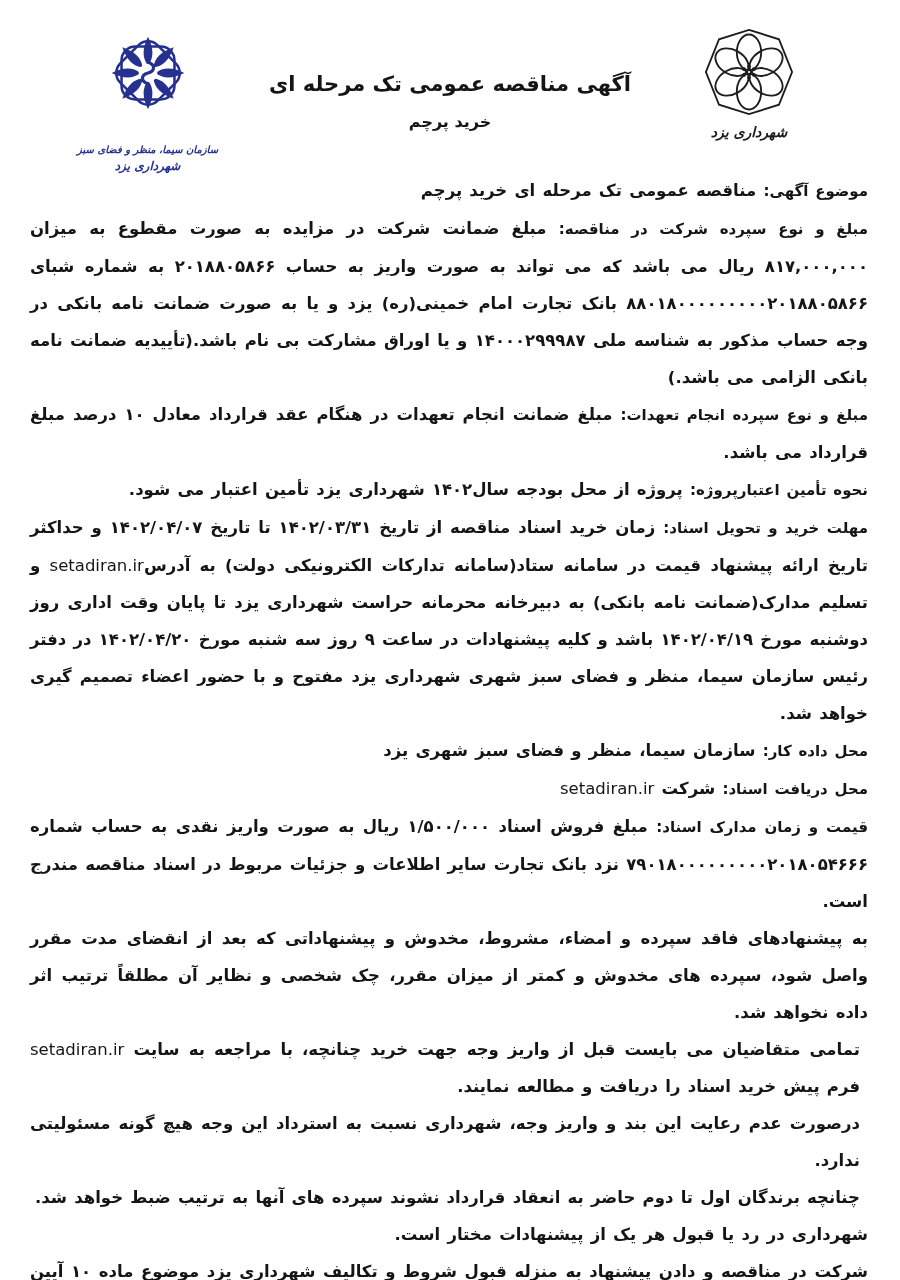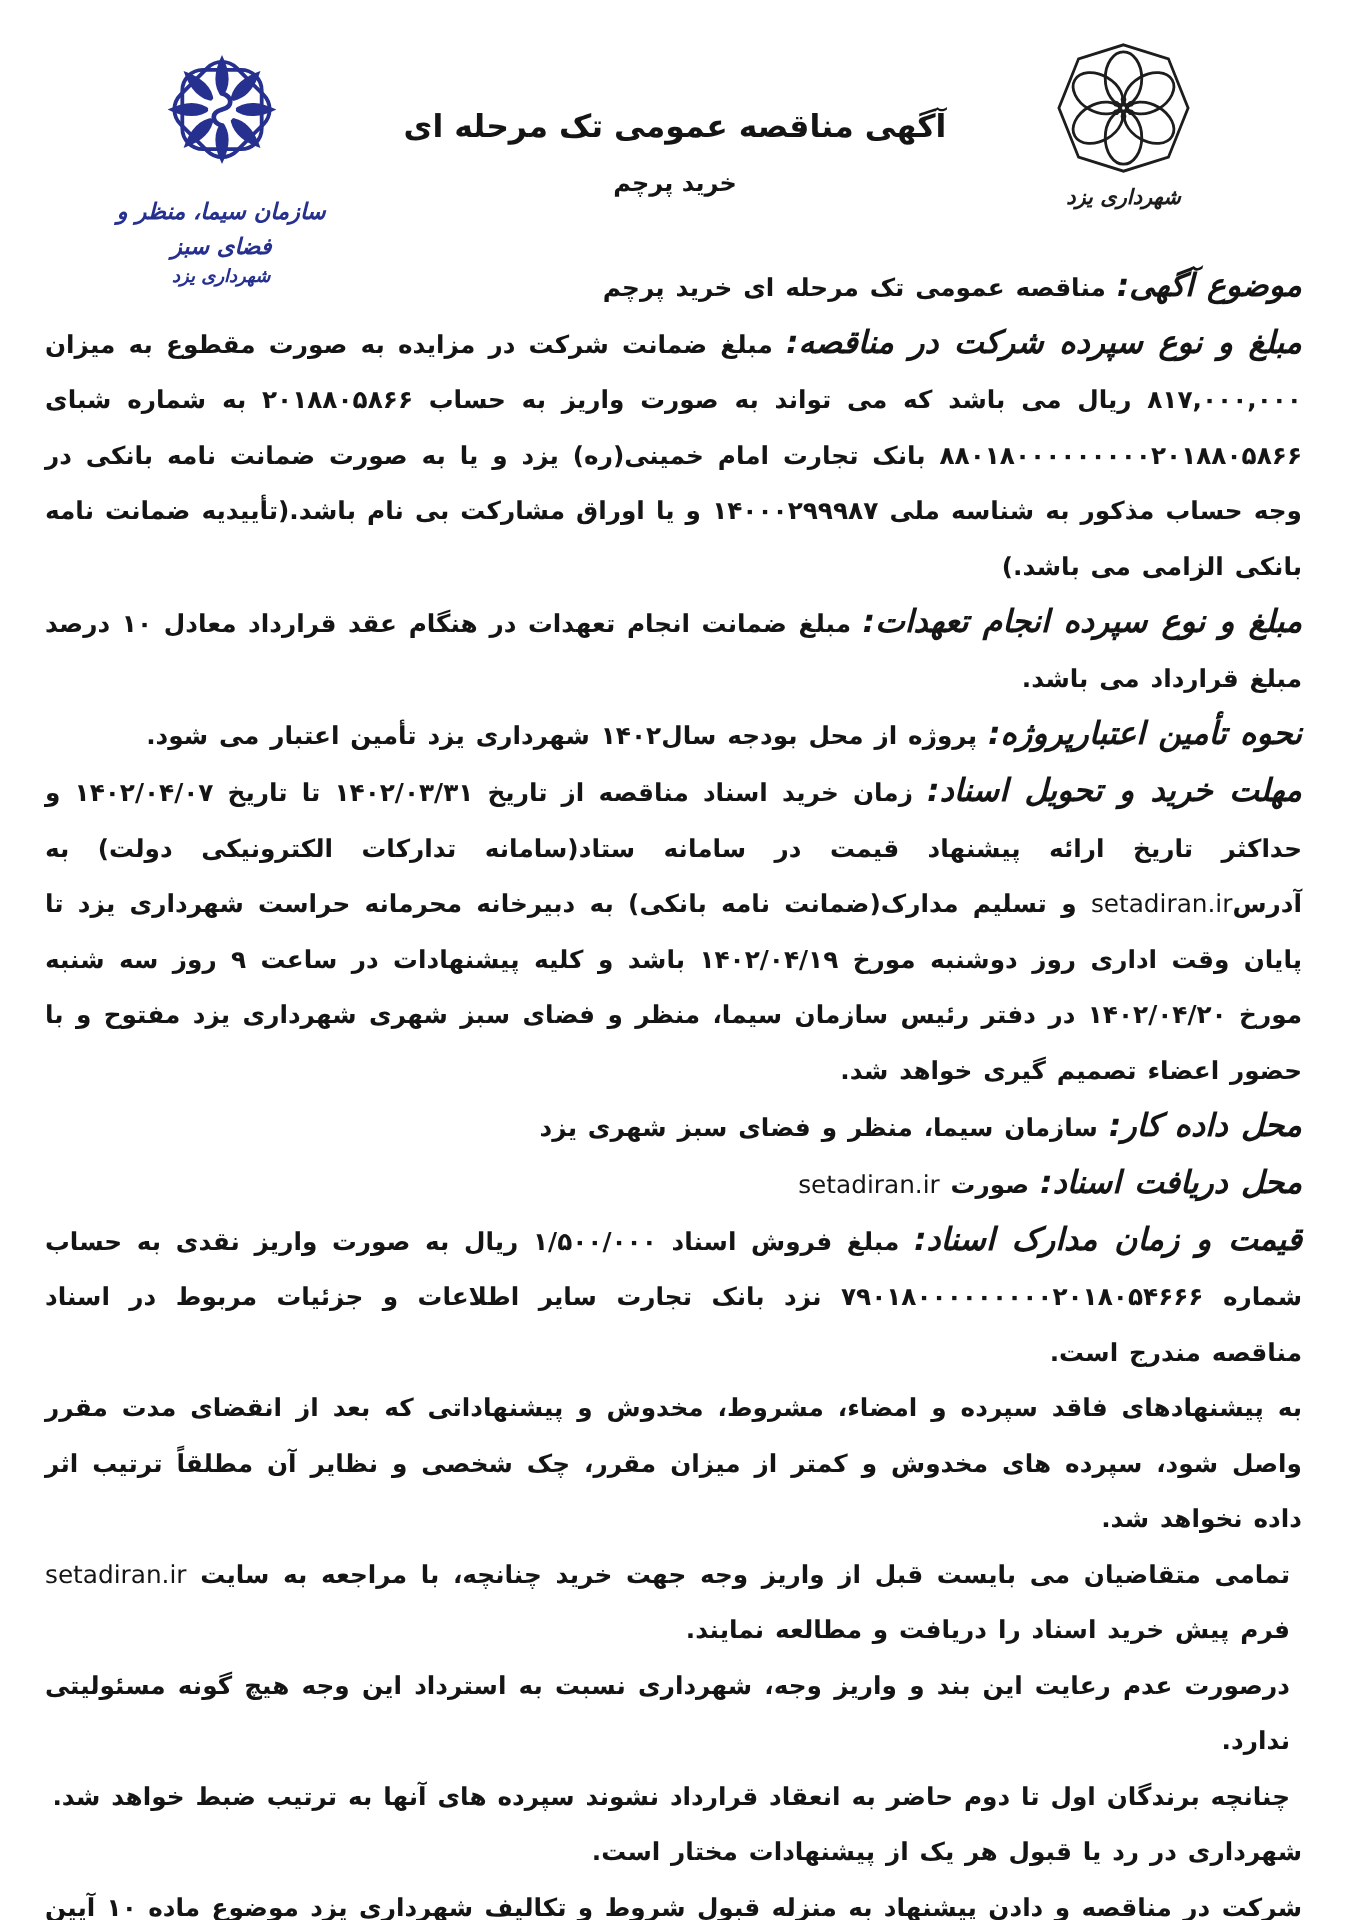--- a/index.html
+++ b/index.html
@@ -11,33 +11,33 @@
   .page{position:relative;width:900px;height:1280px;background:#fff;}
 
   
   .header{position:relative;height:166px;}
   .titles{position:absolute;top:72px;left:0;right:0;text-align:center;direction:rtl;}
   .title-1{font-size:21px;font-weight:bold;letter-spacing:.2px;}
   .title-2{font-size:16px;font-weight:bold;margin-top:16px;}
 
   .logo-left{position:absolute;top:24px;left:70px;width:155px;text-align:center;}
   .logo-left .cap{direction:rtl;color:#25308f;font-weight:bold;font-style:italic;line-height:1.5;}
-  .logo-left .cap1{font-size:15px;margin-top:4px;}
+  .logo-left .cap1{font-size:10px;margin-top:16px;}
   .logo-left .cap2{font-size:12px;}
 
   .logo-right{position:absolute;top:28px;right:76px;width:150px;text-align:center;}
   .logo-right .cap{direction:rtl;color:#1c1c1c;font-weight:bold;font-style:italic;font-size:14px;margin-top:4px;}
 
   
   .doc{direction:rtl;padding:6px 32px 0 30px;text-align:justify;}
   p.para{
     margin:0;font-size:16.5px;line-height:37px;font-weight:bold;
     word-spacing:1.5px;
   }
-  p.para .h{font-size:21px;letter-spacing:.2px;font-style:italic;}
+  p.para .h{font-size:15px;letter-spacing:.2px;}
   .latin{font-weight:normal;}
   p.indent{padding-right:8px;}
 </style>
 </head>
 <body>
 
 <div class="page">
 
   <div class="header">
 
@@ -100,21 +100,21 @@
     <p class="para"><strong class="h">مبلغ و نوع سپرده شرکت در مناقصه:</strong><span> مبلغ ضمانت شرکت در مزایده به صورت مقطوع به میزان ۸۱۷,۰۰۰,۰۰۰ ریال می باشد که می تواند به صورت واریز به حساب ۲۰۱۸۸۰۵۸۶۶ به شماره شبای ۸۸۰۱۸۰۰۰۰۰۰۰۰۰۲۰۱۸۸۰۵۸۶۶ بانک تجارت امام خمینی(ره) یزد و یا به صورت ضمانت نامه بانکی در وجه حساب مذکور به شناسه ملی ۱۴۰۰۰۲۹۹۹۸۷ و یا اوراق مشارکت بی نام باشد.(تأییدیه ضمانت نامه بانکی الزامی می باشد.)</span></p>
 
     <p class="para"><strong class="h">مبلغ و نوع سپرده انجام تعهدات:</strong><span> مبلغ ضمانت انجام تعهدات در هنگام عقد قرارداد معادل ۱۰ درصد مبلغ قرارداد می باشد.</span></p>
 
     <p class="para"><strong class="h">نحوه تأمین اعتبارپروژه:</strong><span> پروژه از محل بودجه سال۱۴۰۲ شهرداری یزد تأمین اعتبار می شود.</span></p>
 
     <p class="para"><strong class="h">مهلت خرید و تحویل اسناد:</strong><span> زمان خرید اسناد مناقصه از تاریخ ۱۴۰۲/۰۳/۳۱ تا تاریخ ۱۴۰۲/۰۴/۰۷ و حداکثر تاریخ ارائه پیشنهاد قیمت در سامانه ستاد(سامانه تدارکات الکترونیکی دولت) به آدرس</span><strong class="latin">setadiran.ir</strong><span> و تسلیم مدارک(ضمانت نامه بانکی) به دبیرخانه محرمانه حراست شهرداری یزد تا پایان وقت اداری روز دوشنبه مورخ ۱۴۰۲/۰۴/۱۹ باشد و کلیه پیشنهادات در ساعت ۹ روز سه شنبه مورخ ۱۴۰۲/۰۴/۲۰ در دفتر رئیس سازمان سیما، منظر و فضای سبز شهری شهرداری یزد مفتوح و با حضور اعضاء تصمیم گیری خواهد شد.</span></p>
 
     <p class="para"><strong class="h">محل داده کار:</strong><span> سازمان سیما، منظر و فضای سبز شهری یزد</span></p>
 
-    <p class="para"><strong class="h">محل دریافت اسناد:</strong><span> صورت </span><strong class="latin">setadiran.ir</strong></p>
+    <p class="para"><strong class="h">محل دریافت اسناد:</strong><span> شرکت </span><strong class="latin">setadiran.ir</strong></p>
 
     <p class="para"><strong class="h">قیمت و زمان مدارک اسناد:</strong><span> مبلغ فروش اسناد ۱/۵۰۰/۰۰۰ ریال به صورت واریز نقدی به حساب شماره ۷۹۰۱۸۰۰۰۰۰۰۰۰۰۲۰۱۸۰۵۴۶۶۶ نزد بانک تجارت  سایر اطلاعات و جزئیات مربوط در اسناد مناقصه مندرج است.</span></p>
 
     <p class="para"><span>به پیشنهادهای فاقد سپرده و امضاء، مشروط، مخدوش و پیشنهاداتی که بعد از انقضای مدت مقرر واصل شود، سپرده های مخدوش و کمتر از میزان مقرر، چک شخصی و نظایر آن مطلقاً ترتیب اثر داده نخواهد شد.</span></p>
 
     <p class="para indent"><span>تمامی متقاضیان می بایست قبل از واریز وجه جهت خرید چنانچه، با مراجعه به سایت </span><strong class="latin">setadiran.ir</strong><span> فرم پیش خرید اسناد را دریافت و مطالعه نمایند.</span></p>
 
     <p class="para indent"><span>درصورت عدم رعایت این بند و واریز وجه، شهرداری نسبت به استرداد این وجه هیچ گونه مسئولیتی ندارد.</span></p>
 
     <p class="para indent"><span>چنانچه برندگان اول تا دوم حاضر به انعقاد قرارداد نشوند سپرده های آنها به ترتیب ضبط خواهد شد.</span></p>

